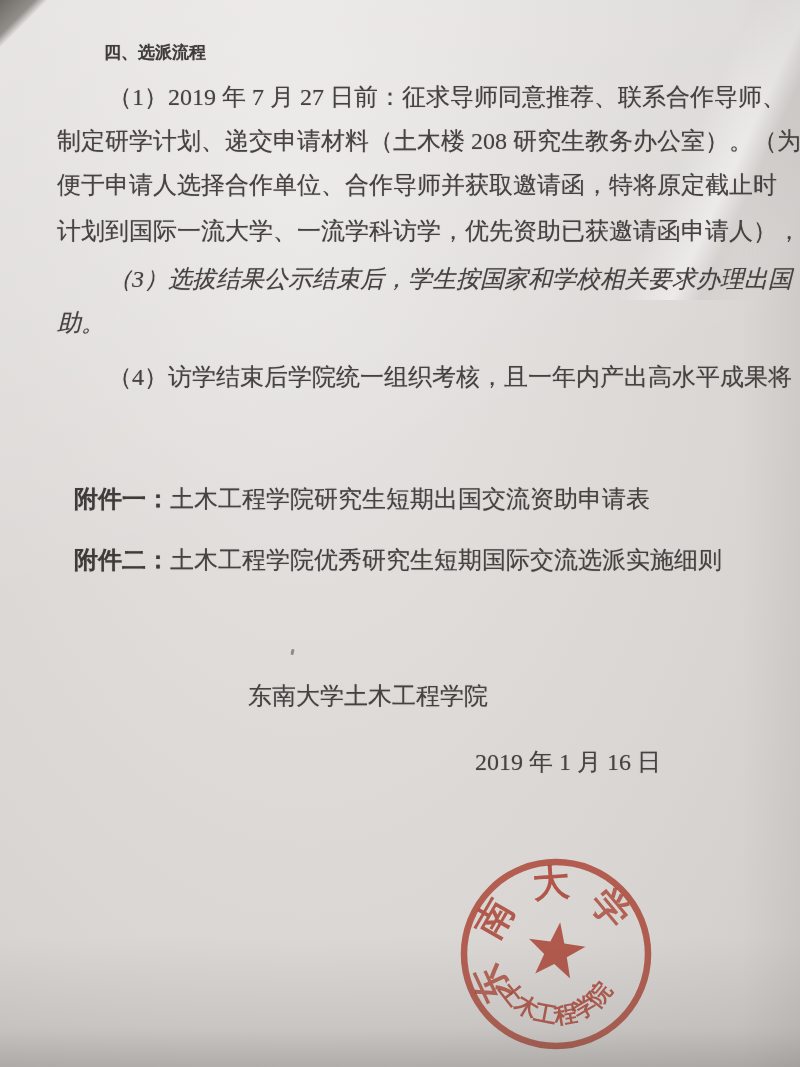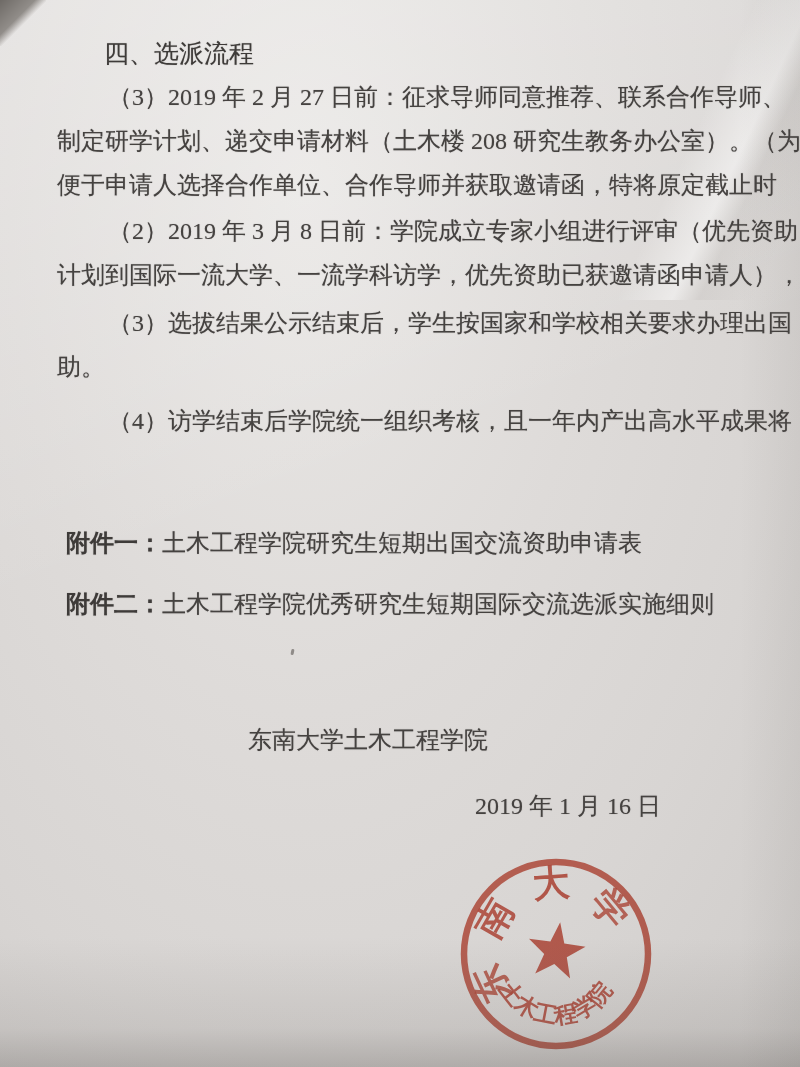--- a/index.html
+++ b/index.html
@@ -46,32 +46,32 @@
     color: #454240;
     font-size: 24px;
     text-shadow: 0 0 1px rgba(69,66,64,0.45);
   }
   .line {
     height: 44px; line-height: 44px; white-space: nowrap;
   }
   .indent { text-indent: 51px; }
   .heading {
     font-family: "Liberation Sans", "DejaVu Sans", sans-serif;
-    font-weight: 400; font-size: 25px; color: #3e3b39;
+    font-weight: 700; font-size: 17px; color: #3e3b39;
     height: 44px; line-height: 44px; text-indent: 47px; white-space: nowrap;
   }
   .para-2 { margin-top: 2px; }
-  .para-3 { margin-top: 4px; }
+  .para-3 { margin-top: 4px; font-style: italic; }
   .para-4 { margin-top: 10px; }
   .attachments { margin-top: 78px; }
   .attachment-line { margin-left: 9px; }
   .attachment-line + .attachment-line { margin-top: 17px; }
   .att-label {
     font-family: "Liberation Sans", "DejaVu Sans", sans-serif;
-    font-weight: 700; color: #3e3b39;
+    font-weight: 700; color: #3e3b39; margin-left: 8px;
   }
   .signature-line {
     margin-top: 92px; text-align: center; padding-right: 78px;
     height: 44px; line-height: 44px; white-space: nowrap;
   }
   .date-line {
     margin-top: 22px; text-align: right; padding-right: 96px;
     height: 44px; line-height: 44px; white-space: nowrap;
   }
 
@@ -93,27 +93,26 @@
   <div class="corner-shadow"></div>
   <div class="fold-highlight"></div>
   <div class="right-shade"></div>
   <div class="ink-speck"></div>
 
   <div class="content">
 
     <div class="heading">四、选派流程</div>
 
     <div class="para para-1">
-      <div class="line indent">（3）2019 年 2 月 27 日前：征求导师同意推荐、联系合作导师、</div>
+      <div class="line indent">（1）2019 年 7 月 27 日前：征求导师同意推荐、联系合作导师、</div>
       <div class="line">制定研学计划、递交申请材料（土木楼 208 研究生教务办公室）。（为</div>
       <div class="line">便于申请人选择合作单位、合作导师并获取邀请函，特将原定截止时</div>
     </div>
 
     <div class="para para-2">
-      <div class="line indent">（2）2019 年 3 月 8 日前：学院成立专家小组进行评审（优先资助</div>
       <div class="line">计划到国际一流大学、一流学科访学，优先资助已获邀请函申请人），</div>
     </div>
 
     <div class="para para-3">
       <div class="line indent">（3）选拔结果公示结束后，学生按国家和学校相关要求办理出国</div>
       <div class="line">助。</div>
     </div>
 
     <div class="para para-4">
       <div class="line indent">（4）访学结束后学院统一组织考核，且一年内产出高水平成果将</div>

